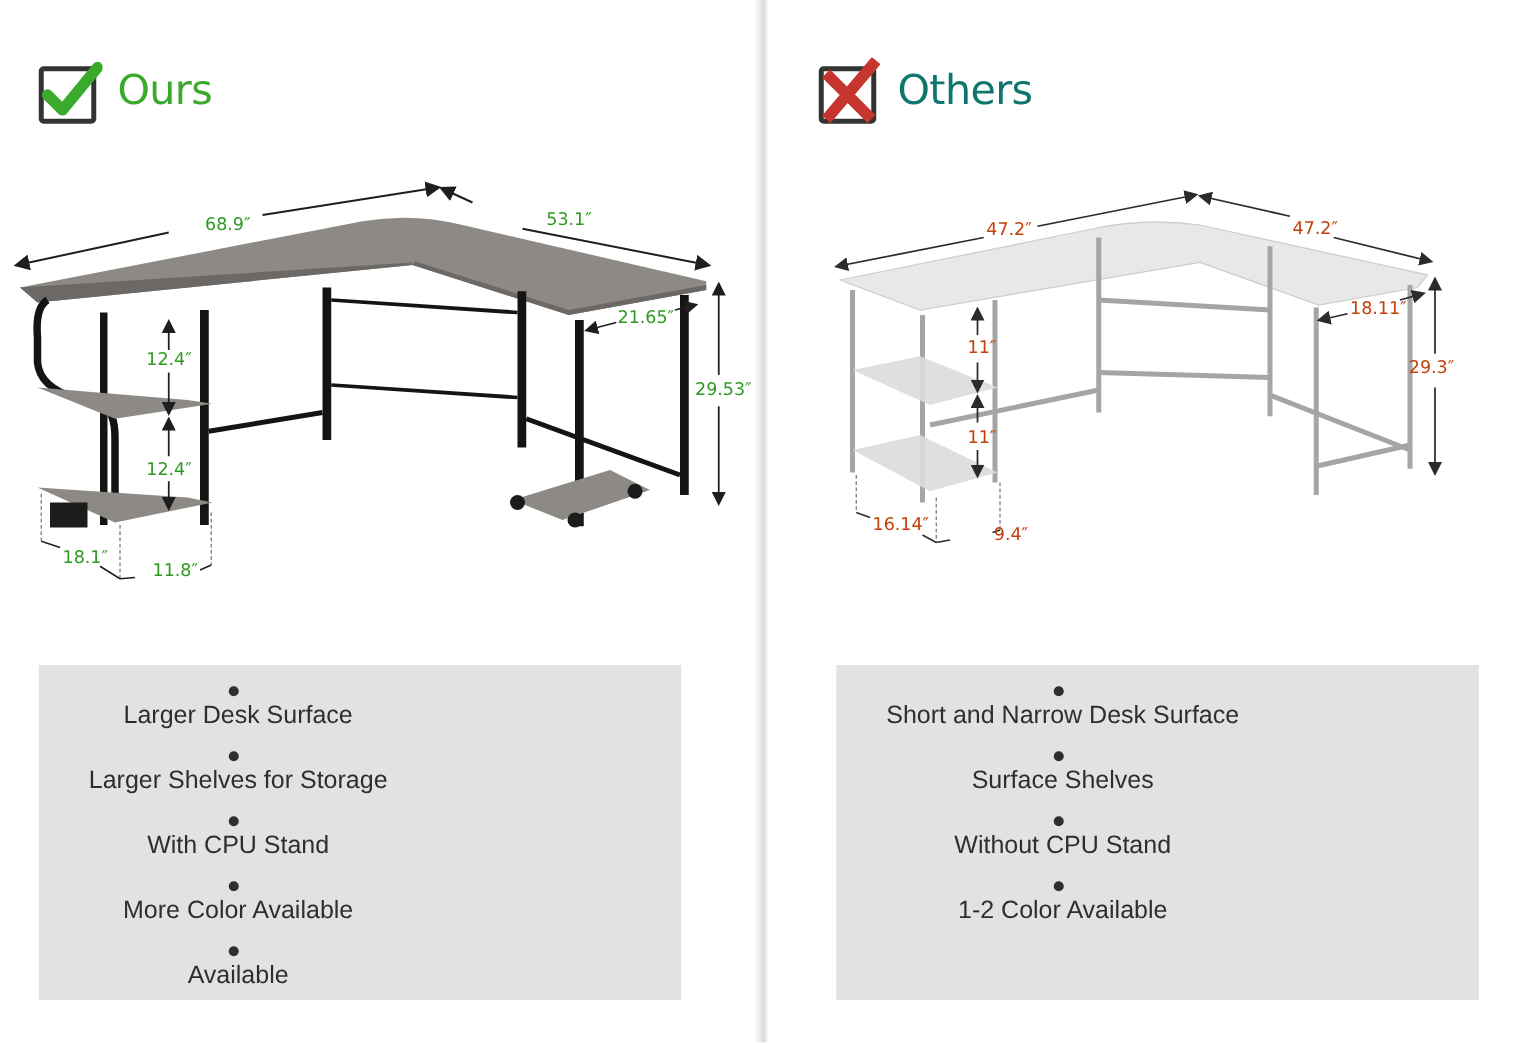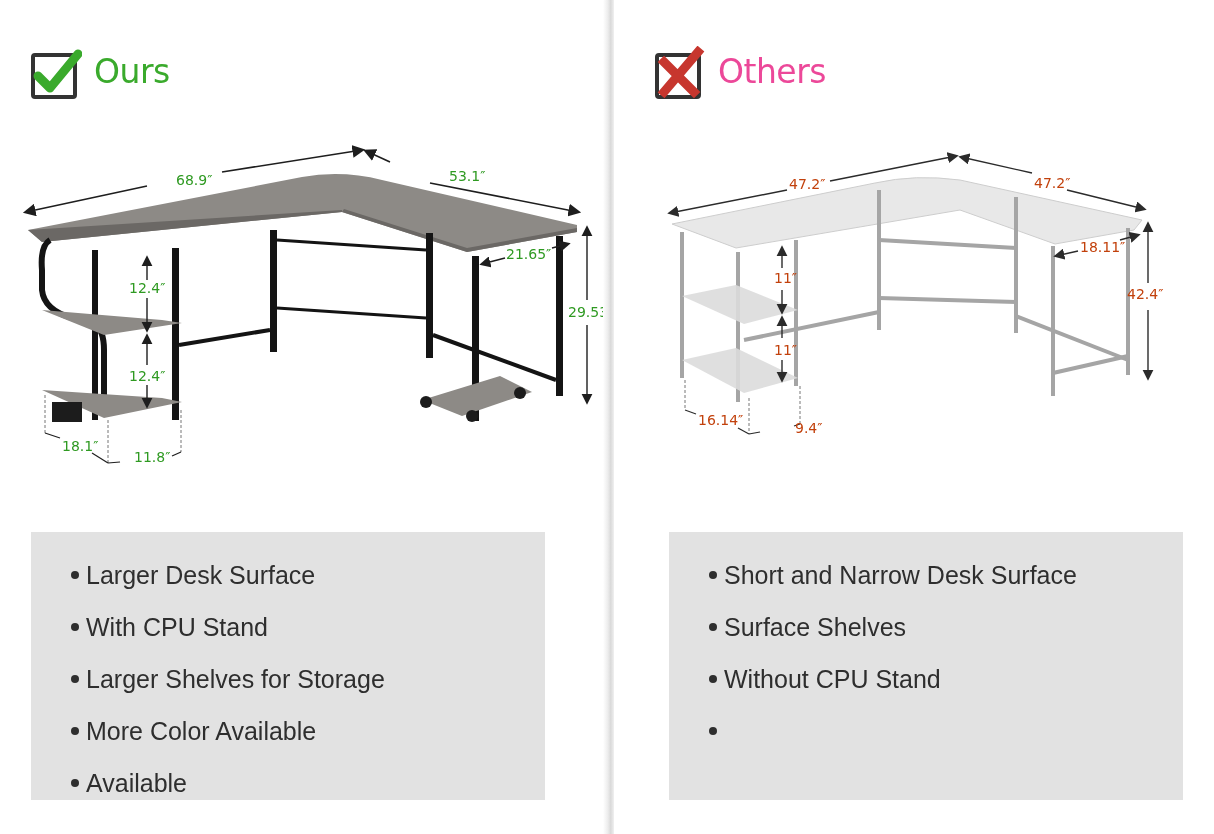--- a/index.html
+++ b/index.html
@@ -18,43 +18,43 @@
     .header .box {
       width: 50px; height: 50px; position: relative;
     }
     .header .title {
       font-family: "DejaVu Sans", sans-serif;
       font-size: 33px; margin-left: 14px; letter-spacing: -0.5px;
     }
     .header-ours { left: 30px; top: 46px; }
     .header-others { left: 40px; top: 46px; }
     .title-ours { color: #3aaa2c; }
-    .title-others { color: #ec4899; }
+    .title-others { color: #0f766e; }
 
     .diagram { position: absolute; }
-    .diagram-left { left: 12px; top: 140px; width: 606px; height: 340px; }
+    .diagram-left { left: 0; top: 140px; width: 606px; height: 340px; }
     .diagram-right { left: 46px; top: 140px; width: 554px; height: 310px; }
 
     .dim {
       position: absolute; font-family: "DejaVu Sans", sans-serif;
       font-size: 14px; white-space: nowrap; transform-origin: left top;
     }
     .dim-green { color: #2f9a22; }
     .dim-dark { color: #c2410c; }
 
     .features {
       position: absolute; top: 532px; height: 268px;
       background: #e2e2e2;
     }
     .features-left { left: 31px; width: 514px; }
     .features-right { left: 55px; width: 514px; }
     .features ul { list-style: none; position: absolute; left: 40px; top: 17px; }
     .features li {
-      font-size: 25px; color: #2e2e2e; height: 52px; line-height: 30px;
-      display: flex; align-items: center;
+      font-size: 20px; color: #2e2e2e; height: 52px; line-height: 30px;
+      display: flex; align-items: center; flex-direction: column;
     }
     .features li .bullet {
       display: inline-block; width: 8px; height: 8px; border-radius: 50%;
       background: #2e2e2e; margin-right: 7px; flex: none;
     }
   </style>
 </head>
 <body>
 
 <div class="panel panel-left">
@@ -143,25 +143,25 @@
   </div>
 
   <div class="features features-left">
     <ul>
       <li>
           <span class="bullet"></span>
           <span>Larger Desk Surface</span>
         </li>
       <li>
           <span class="bullet"></span>
+          <span>Larger Shelves for Storage</span>
+        </li>
+      <li>
+          <span class="bullet"></span>
           <span>With CPU Stand</span>
-        </li>
-      <li>
-          <span class="bullet"></span>
-          <span>Larger Shelves for Storage</span>
         </li>
       <li>
           <span class="bullet"></span>
           <span>More Color Available</span>
         </li>
       <li>
           <span class="bullet"></span>
           <span>Available</span>
         </li>
     </ul>
@@ -233,21 +233,21 @@
       <line x1="140" y1="246" x2="140" y2="284" stroke="#777" stroke-dasharray="3,2"></line>
       <line x1="25" y1="270" x2="36" y2="274" stroke="#2b2b2b" stroke-width="1.2"></line>
       <line x1="78" y1="288" x2="89" y2="294" stroke="#2b2b2b" stroke-width="1.2"></line>
       <line x1="89" y1="294" x2="100" y2="292" stroke="#2b2b2b" stroke-width="1.2"></line>
       <line x1="134" y1="286" x2="140" y2="284" stroke="#2b2b2b" stroke-width="1.2"></line>
     </svg>
 
     <span class="dim dim-dark" style="left:129px;top:36px;">47.2″</span>
     <span class="dim dim-dark" style="left:374px;top:35px;">47.2″</span>
     <span class="dim dim-dark" style="left:420px;top:99px;">18.11″</span>
-    <span class="dim dim-dark" style="left:467px;top:146px;">42.4″</span>
+    <span class="dim dim-dark" style="left:467px;top:146px;">29.3″</span>
     <span class="dim dim-dark" style="left:114px;top:130px;">11″</span>
     <span class="dim dim-dark" style="left:114px;top:202px;">11″</span>
     <span class="dim dim-dark" style="left:38px;top:272px;">16.14″</span>
     <span class="dim dim-dark" style="left:107px;top:280px;margin-left:28px;">9.4″</span>
   </div>
 
   <div class="features features-right">
     <ul>
       <li>
           <span class="bullet"></span>
@@ -256,16 +256,17 @@
       <li>
           <span class="bullet"></span>
           <span>Surface Shelves</span>
         </li>
       <li>
           <span class="bullet"></span>
           <span>Without CPU Stand</span>
         </li>
       <li>
           <span class="bullet"></span>
+          <span>1-2 Color Available</span>
         </li>
     </ul>
   </div>
 </div>
 
 </body></html>

